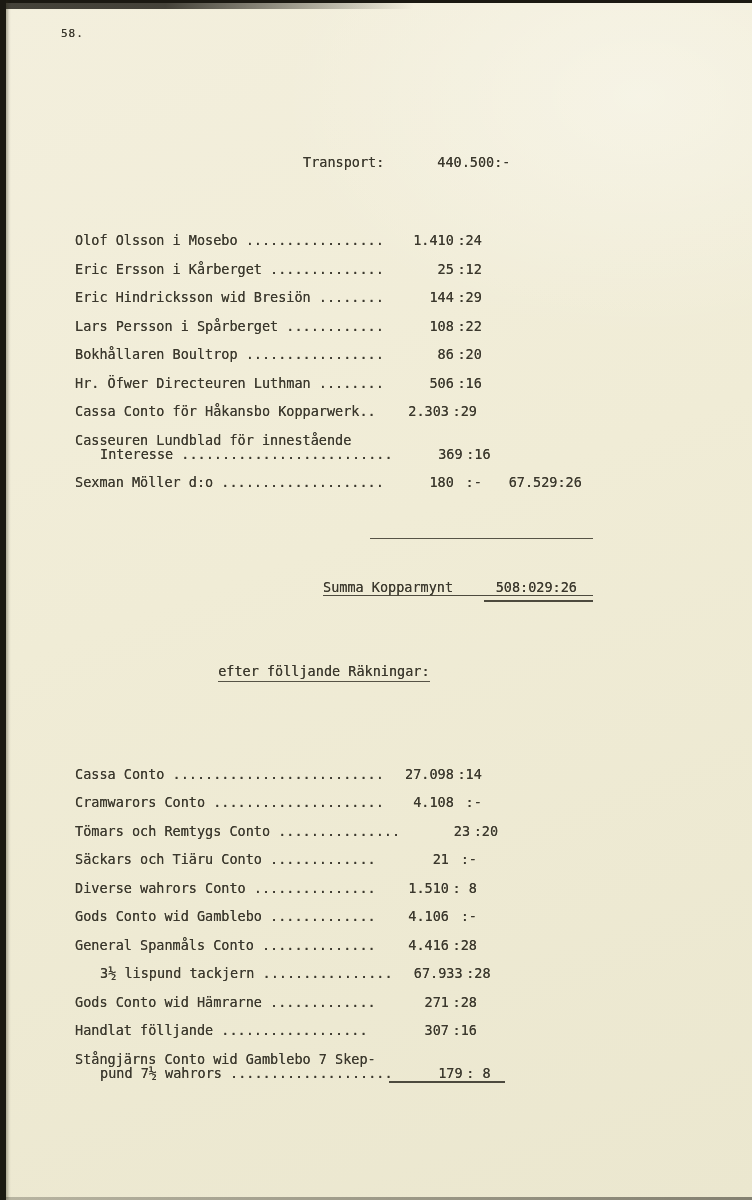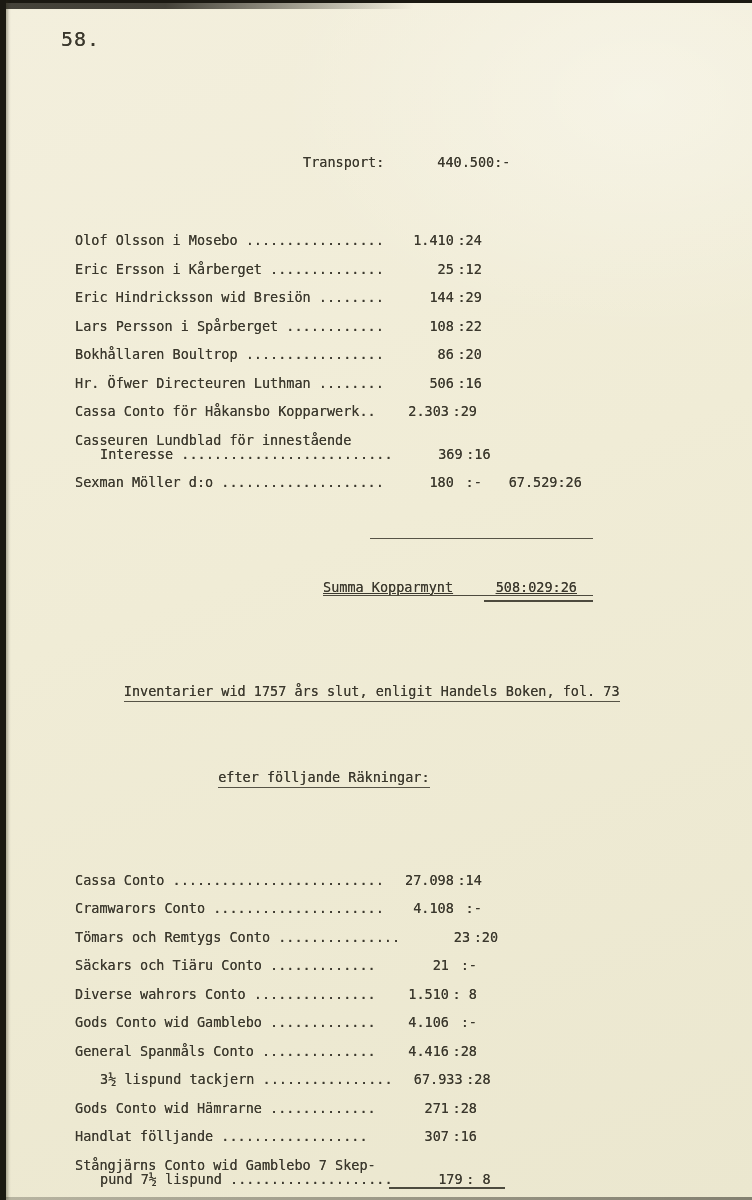--- a/index.html
+++ b/index.html
@@ -17,21 +17,21 @@
     text-shadow:0 0 0.5px rgba(59,56,45,0.85);
   }
   
   .edge-left{position:absolute;left:0;top:0;width:6px;height:100%;background:#1b1912;box-shadow:2px 0 3px rgba(45,40,22,0.35);}
   .edge-top{position:absolute;left:0;top:0;right:0;height:3px;background:#1b1912;}
   .edge-top-left{position:absolute;left:0;top:0;width:55%;height:9px;
     background:linear-gradient(to right,rgba(27,25,18,0.95) 40%,rgba(27,25,18,0) 100%);
     opacity:0.85;}
   .edge-bottom{position:absolute;left:0;bottom:0;right:0;height:3px;
     background:linear-gradient(to right,rgba(27,25,18,0.25),rgba(27,25,18,0.5));}
-  .page-number{position:absolute;left:61px;top:27px;font-size:20px;letter-spacing:1px;}
+  .page-number{position:absolute;left:61px;top:27px;font-size:11px;letter-spacing:1px;}
   .content{position:absolute;left:75px;top:0;width:502px;padding-top:113px;line-height:14px;white-space:pre;}
   
   .transport-line{display:flex;text-align:right;}
   .t-label{margin-left:228px;}
   .t-amt{margin-left:53px;}
   
   .rows{}
   #sec1{margin-top:22px;}
   #sec2{margin-top:28px;}
   .row{display:flex;align-items:flex-end;margin-bottom:14.5px;}
@@ -43,21 +43,21 @@
   .amt1 .ac{display:inline-block;width:28px;text-align:right;white-space:pre;}
   .amt2{flex:0 0 100px;text-align:right;white-space:pre;}
   #sec2 .row:last-child{margin-bottom:8px;}
   #sec2 .row:last-child .amt1{position:relative;}
   #sec2 .row:last-child .amt1::after{
     content:"";position:absolute;left:-4px;right:-14px;bottom:-3px;height:1.7px;
     background:rgba(59,56,45,0.9);}
   
   .summa-rule{margin:-8px -16px 0 295px;border-top:1.8px solid rgba(59,56,45,0.85);height:0;}
   .summa-row{display:flex;align-items:flex-start;margin:13px -16px 0 248px;padding-right:16px;
-    border-bottom:1.8px solid rgba(59,56,45,0.9);line-height:15px;text-decoration:underline;}
+    border-bottom:1.8px solid rgba(59,56,45,0.9);line-height:15px;}
   .summa-amt{margin-left:auto;position:relative;}
   .summa-amt::after{content:"";position:absolute;left:-12px;right:-16px;bottom:-7px;height:1.7px;
     background:rgba(59,56,45,0.9);}
   
   .heading{margin-top:32px;line-height:15px;white-space:pre;display:inline-block;
     border-bottom:1.6px solid rgba(59,56,45,0.85);padding-bottom:2px;}
   .subheading-wrap{margin-top:11px;text-align:center;padding-right:65px;line-height:15px;}
   .subheading{display:inline-block;border-bottom:1.6px solid rgba(59,56,45,0.85);padding-bottom:2px;margin-left:12px;}
 </style>
 </head>
@@ -115,23 +115,20 @@
     <span class="amt1"><span class="am">180</span><span class="ac">:-</span></span>
     <span class="amt2">67.529:26</span>
   </div></div>
 
     <div class="summa-rule"></div>
     <div class="summa-row">
       <span class="summa-label">Summa Kopparmynt</span>
       <span class="summa-amt">508:029:26</span>
     </div>
 
-    <div>
-      <div class="heading">Inventarier wid 1757 års slut, enligit Handels Boken, fol. 73</div>
-    </div>
     <div class="subheading-wrap">
       <span class="subheading">efter fölljande Räkningar:</span>
     </div>
 
     <div class="rows" id="sec2"><div class="row">
     <span class="row-label"><span class="l1">Cassa Conto ..........................</span></span>
     <span class="amt1"><span class="am">27.098</span><span class="ac">:14</span></span>
     <span class="amt2"></span>
   </div><div class="row">
     <span class="row-label"><span class="l1">Cramwarors Conto .....................</span></span>
@@ -163,21 +160,21 @@
     <span class="amt2"></span>
   </div><div class="row">
     <span class="row-label"><span class="l1">Gods Conto wid Hämrarne .............</span></span>
     <span class="amt1"><span class="am">271</span><span class="ac">:28</span></span>
     <span class="amt2"></span>
   </div><div class="row">
     <span class="row-label"><span class="l1">Handlat fölljande ..................</span></span>
     <span class="amt1"><span class="am">307</span><span class="ac">:16</span></span>
     <span class="amt2"></span>
   </div><div class="row">
-    <span class="row-label"><span class="l1">Stångjärns Conto wid Gamblebo 7 Skep-</span><span class="l2">pund 7½ lispund ....................</span></span>
+    <span class="row-label"><span class="l1">Stångjärns Conto wid Gamblebo 7 Skep-</span><span class="l2">pund 7½ wahrors ....................</span></span>
     <span class="amt1"><span class="am">179</span><span class="ac">: 8</span></span>
     <span class="amt2"></span>
   </div></div>
 
     
 
   </div>
 </div>
 
 </body></html>

